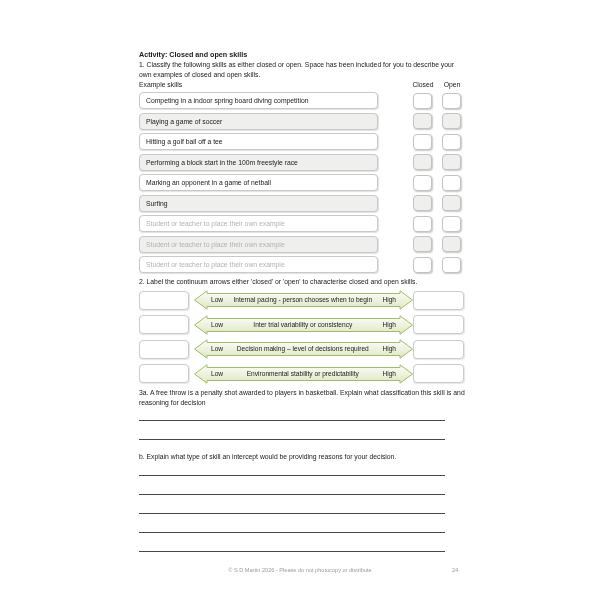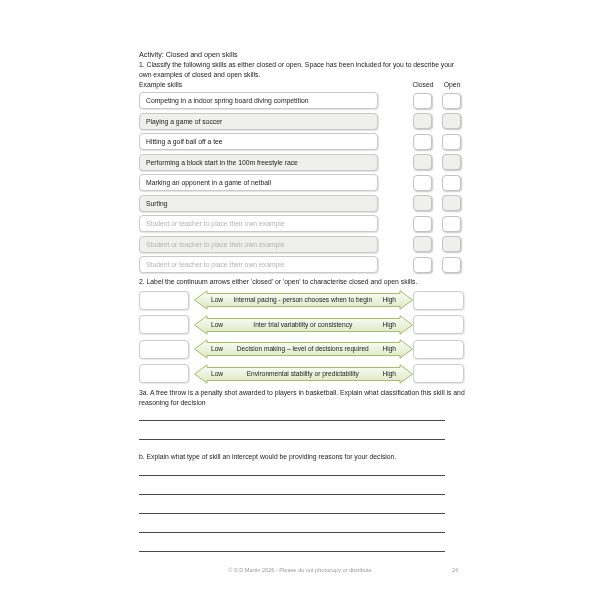--- a/index.html
+++ b/index.html
@@ -1,21 +1,21 @@
 <!DOCTYPE html>
 <html><head>
 <meta charset="utf-8">
 <style>
   html,body{margin:0;padding:0;background:#ffffff;}
   .page{
     position:relative;width:600px;height:600px;background:#ffffff;overflow:hidden;
     font-family:"Liberation Sans", sans-serif;color:#1a1a1a;
   }
   .content{position:absolute;left:139px;top:50px;width:326px;}
-  .title{font-size:7.2px;font-weight:normal;line-height:10px;margin-bottom:0;}
+  .title{font-size:7.2px;font-weight:bold;line-height:10px;margin-bottom:0;}
   .instr{font-size:6.8px;line-height:9.5px;}
   .q1{margin-bottom:1px;}
   .cols-header{position:relative;height:9px;margin-bottom:3px;font-size:6.8px;line-height:9px;}
   .col-label{position:absolute;top:0;width:26px;text-align:center;}
   .col-closed{left:271px;}
   .col-open{left:300px;}
   
   .skill-row{display:flex;align-items:flex-start;height:17px;margin-bottom:3.5px;}
   .skill-box{
     box-sizing:border-box;width:239px;height:17px;border:1px solid #c9c9c9;border-radius:4px;

